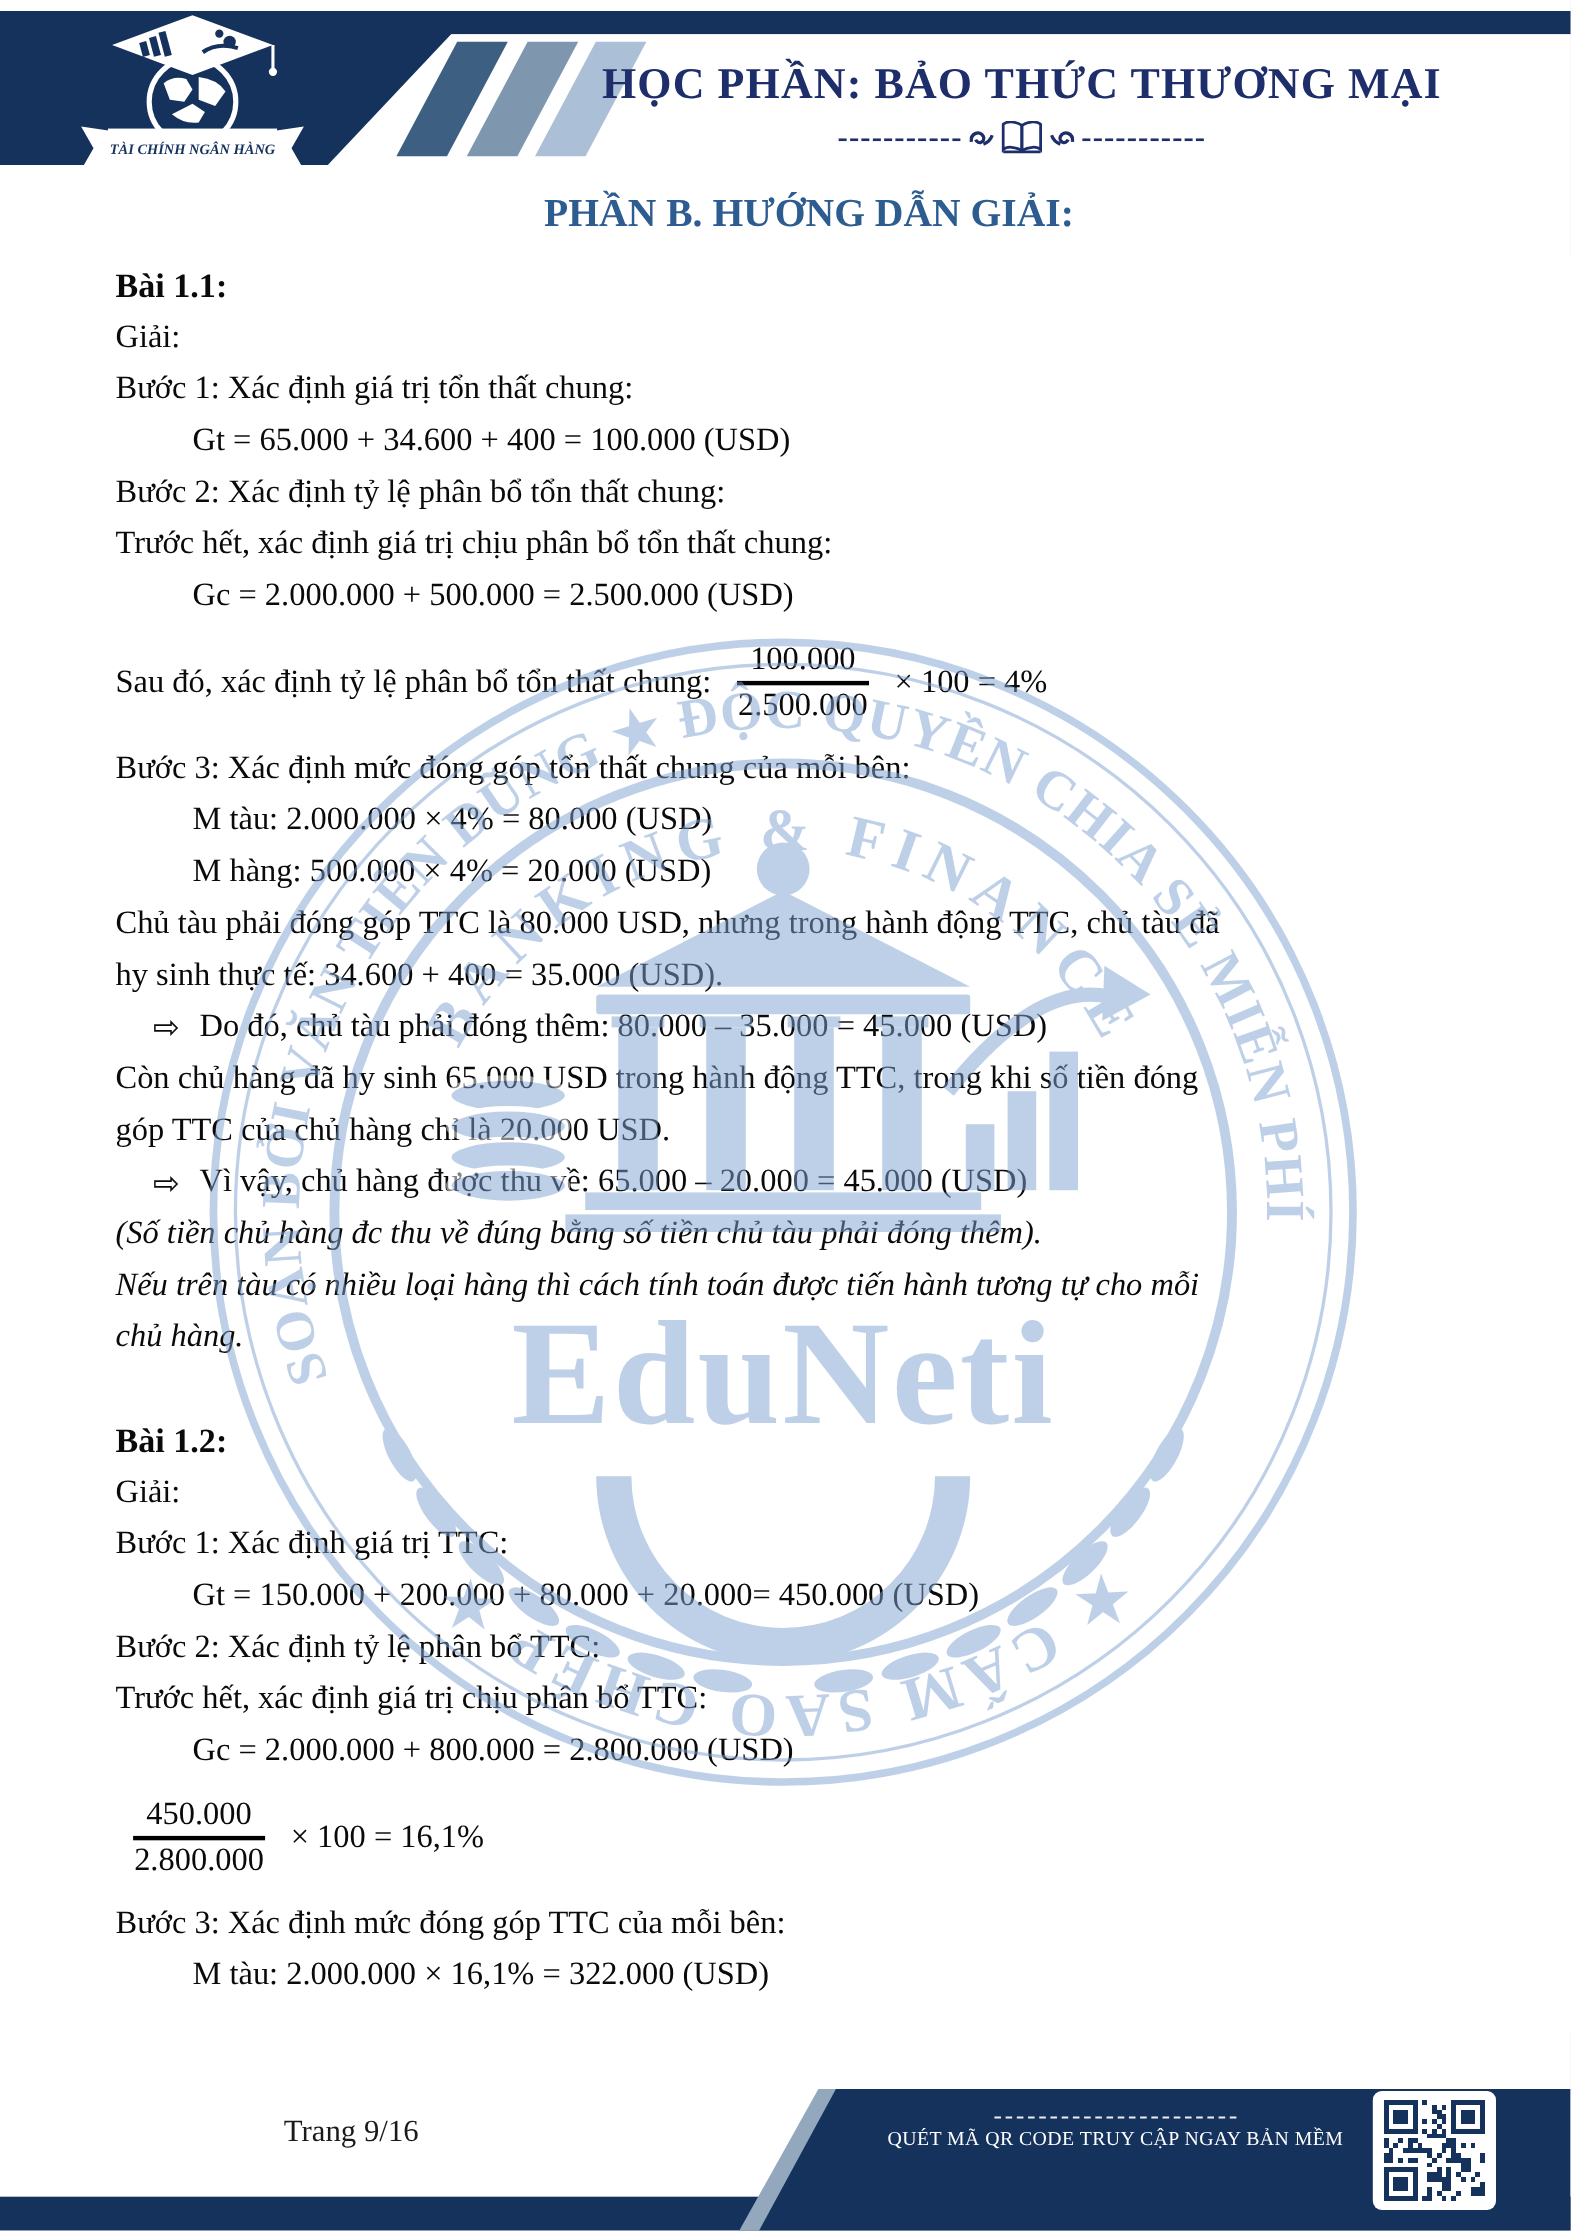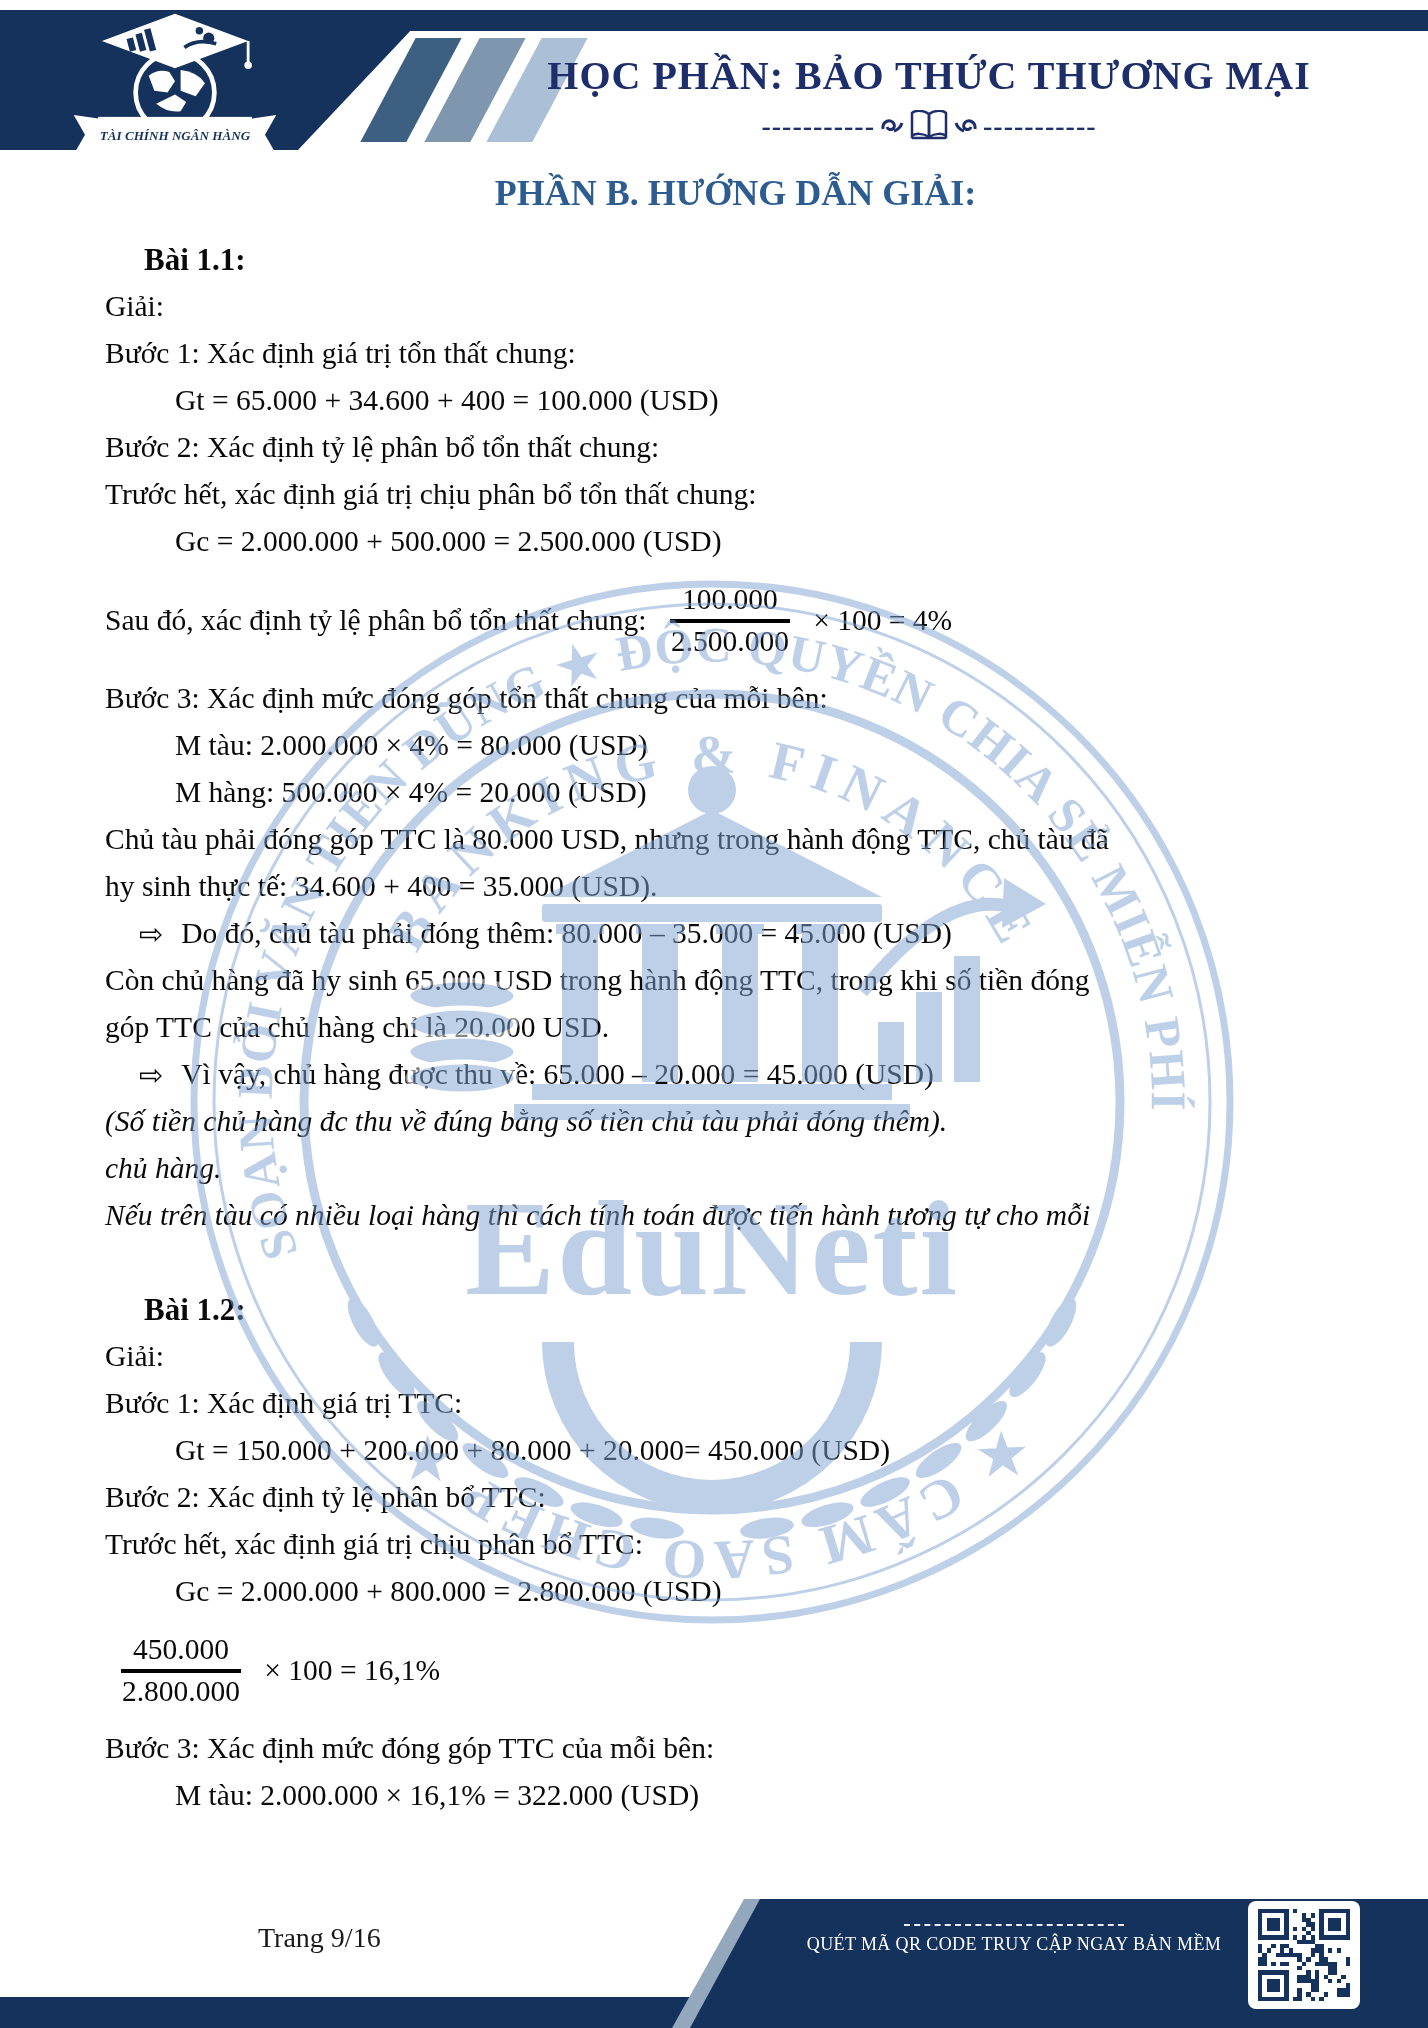--- a/index.html
+++ b/index.html
@@ -26,21 +26,21 @@
   .title-divider{left:430px;right:0;top:110px;display:flex;justify-content:center;
                  align-items:center;gap:4px;color:var(--title-blue);font-weight:bold;
                  font-size:28px;letter-spacing:1px;}
   .title-divider svg{display:block;}
   .section-title{left:0;right:0;top:172px;text-align:center;font-size:36px;
                  font-weight:bold;color:var(--section-blue);padding-left:43px;}
 
   
   .doc-body{left:105px;top:236px;width:1218px;font-size:29.5px;}
   .line{height:47px;display:flex;align-items:center;white-space:pre;}
-  .line.hd{font-weight:bold;font-size:31px;margin-left:39px;}
+  .line.hd{font-weight:bold;font-size:31px;}
   .line.ind{padding-left:70px;}
   .line.it{font-style:italic;}
   .gap{height:47px;}
   .arrow-glyph{font-family:"DejaVu Sans",sans-serif;font-size:29px;margin:0 18px 0 34px;}
   .frac-line{height:110px;}
   .fraction{display:inline-flex;flex-direction:column;align-items:center;margin:0 16px;line-height:1.12;justify-content:flex-end;}
   .fraction .num{border-bottom:4px solid #000;padding:1px 12px 3px;}
   .fraction .den{padding-top:2px;}
 
   
@@ -139,22 +139,22 @@
       <div class="line">Bước 3: Xác định mức đóng góp tổn thất chung của mỗi bên:</div>
       <div class="line ind">M tàu: 2.000.000 × 4% = 80.000 (USD)</div>
       <div class="line ind">M hàng: 500.000 × 4% = 20.000 (USD)</div>
       <div class="line">Chủ tàu phải đóng góp TTC là 80.000 USD, nhưng trong hành động TTC, chủ tàu đã</div>
       <div class="line">hy sinh thực tế: 34.600 + 400 = 35.000 (USD).</div>
       <div class="line"><span class="arrow-glyph">⇨</span><span>Do đó, chủ tàu phải đóng thêm: 80.000 – 35.000 = 45.000 (USD)</span></div>
       <div class="line">Còn chủ hàng đã hy sinh 65.000 USD trong hành động TTC, trong khi số tiền đóng</div>
       <div class="line">góp TTC của chủ hàng chỉ là 20.000 USD.</div>
       <div class="line"><span class="arrow-glyph">⇨</span><span>Vì vậy, chủ hàng được thu về: 65.000 – 20.000 = 45.000 (USD)</span></div>
       <div class="line it">(Số tiền chủ hàng đc thu về đúng bằng số tiền chủ tàu phải đóng thêm).</div>
+      <div class="line it">Nếu trên tàu có nhiều loại hàng thì cách tính toán được tiến hành tương tự cho mỗi</div>
       <div class="line it">chủ hàng.</div>
-      <div class="line it">Nếu trên tàu có nhiều loại hàng thì cách tính toán được tiến hành tương tự cho mỗi</div>
       <div class="gap"></div>
       <div class="line hd">Bài 1.2:</div>
       <div class="line">Giải:</div>
       <div class="line">Bước 1: Xác định giá trị TTC:</div>
       <div class="line ind">Gt = 150.000 + 200.000 + 80.000 + 20.000= 450.000 (USD)</div>
       <div class="line">Bước 2: Xác định tỷ lệ phân bổ TTC:</div>
       <div class="line">Trước hết, xác định giá trị chịu phân bổ TTC:</div>
       <div class="line ind">Gc = 2.000.000 + 800.000 = 2.800.000 (USD)</div>
       <div class="line frac-line"><span class="fraction"><span class="num">450.000</span><span class="den">2.800.000</span></span><span> × 100 = 16,1%</span></div>
       <div class="line">Bước 3: Xác định mức đóng góp TTC của mỗi bên:</div>

